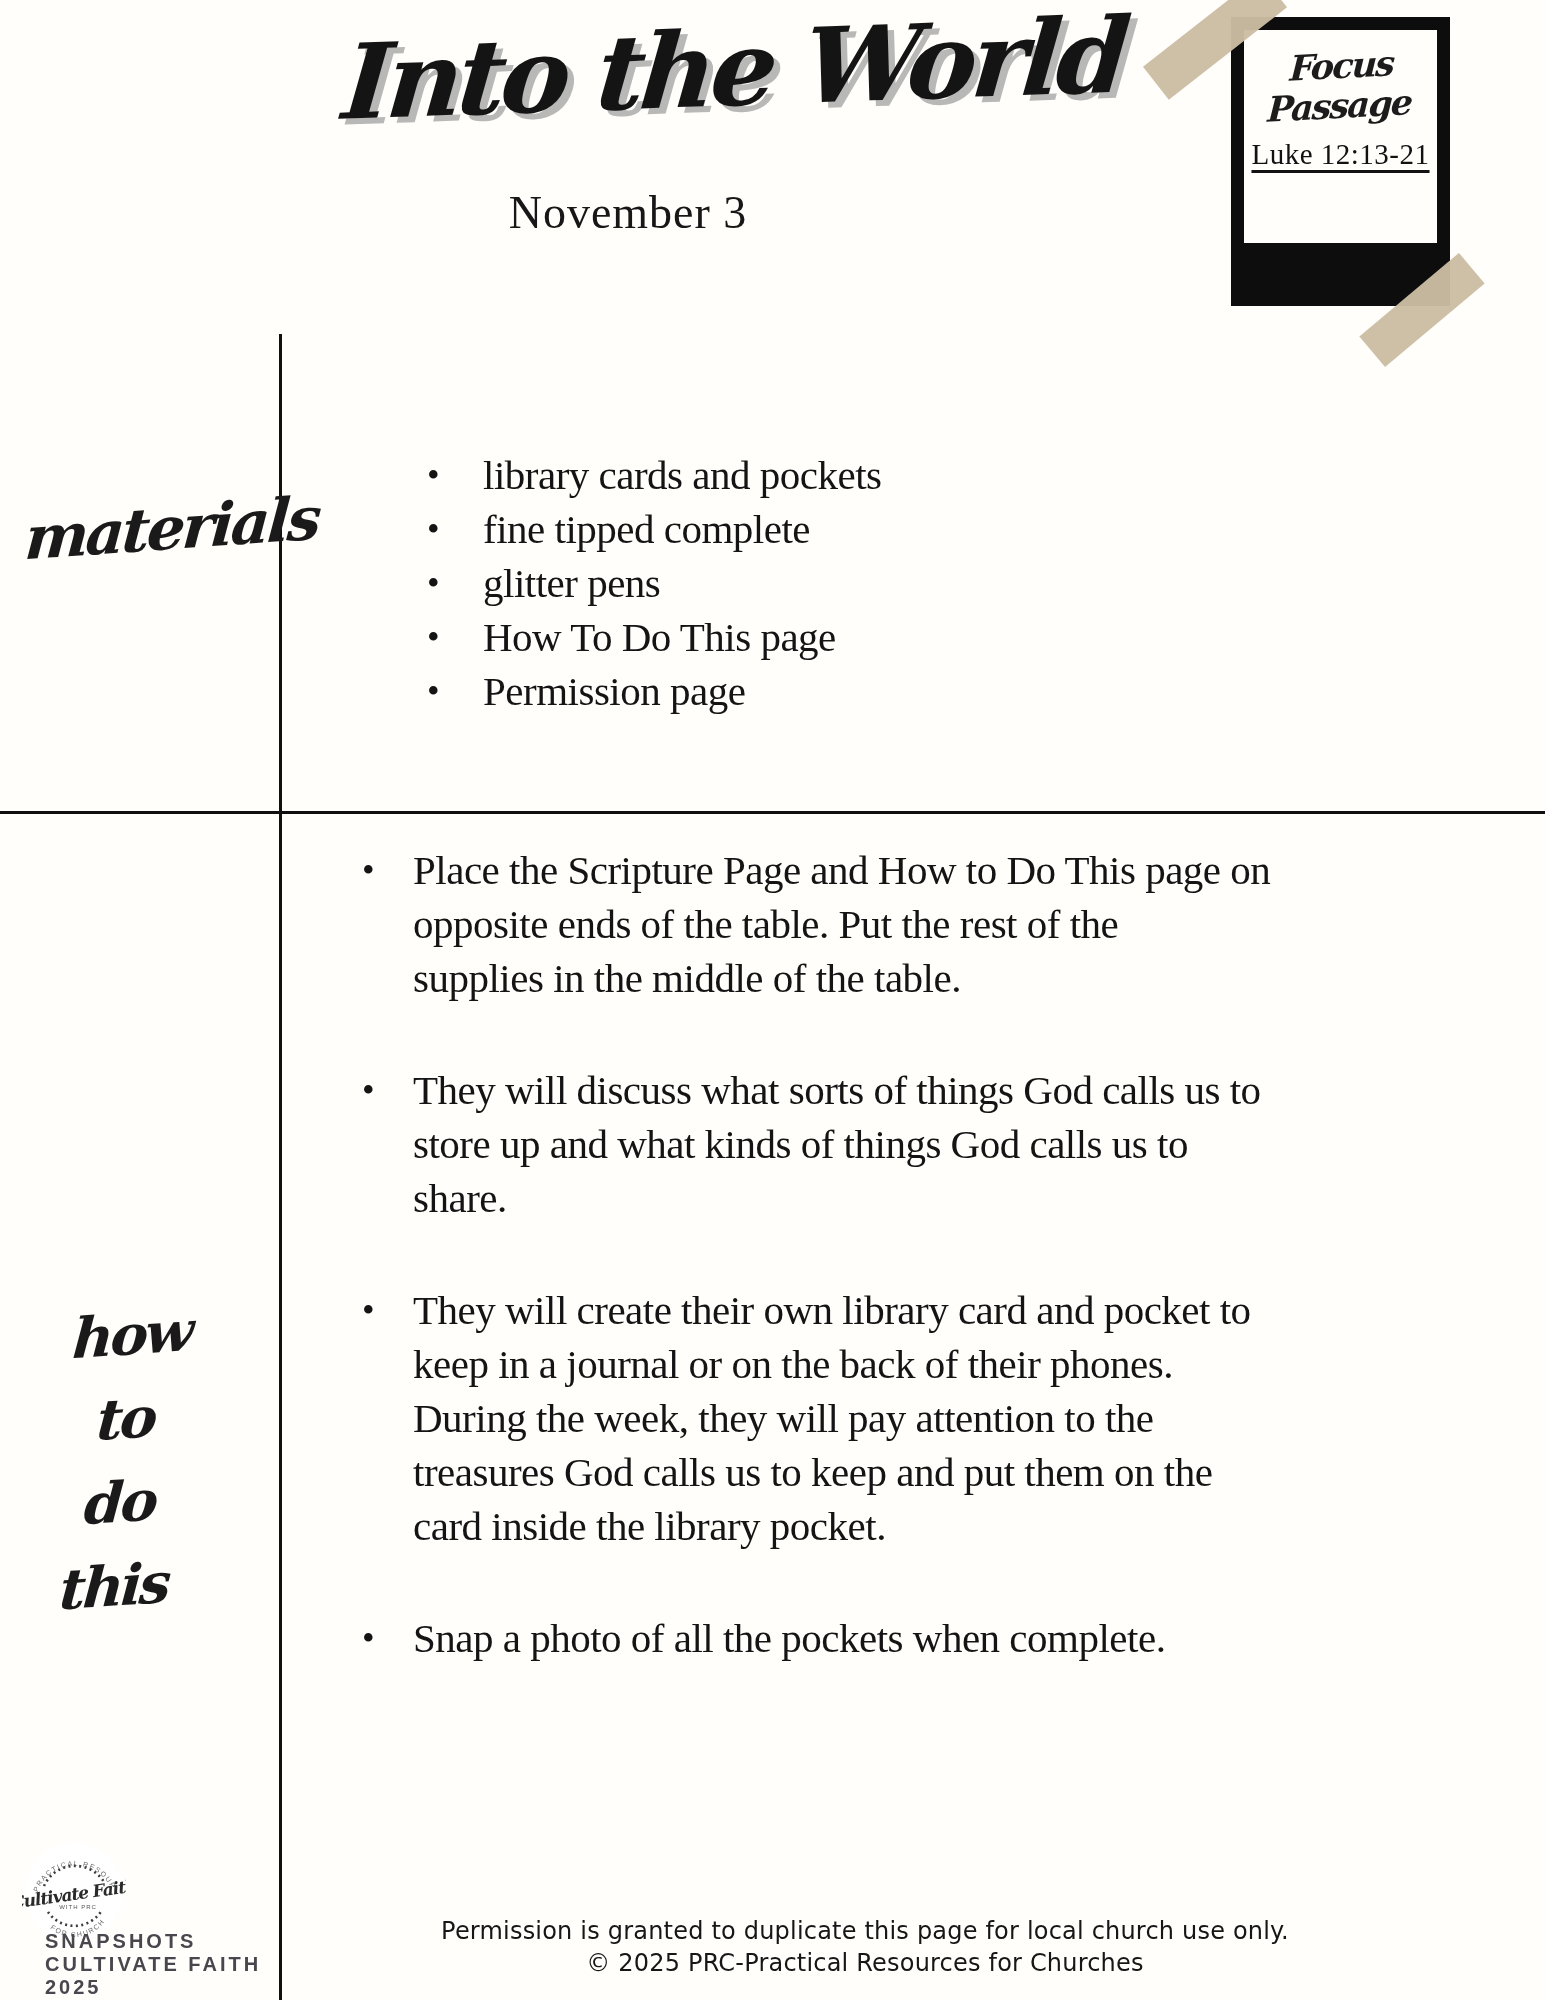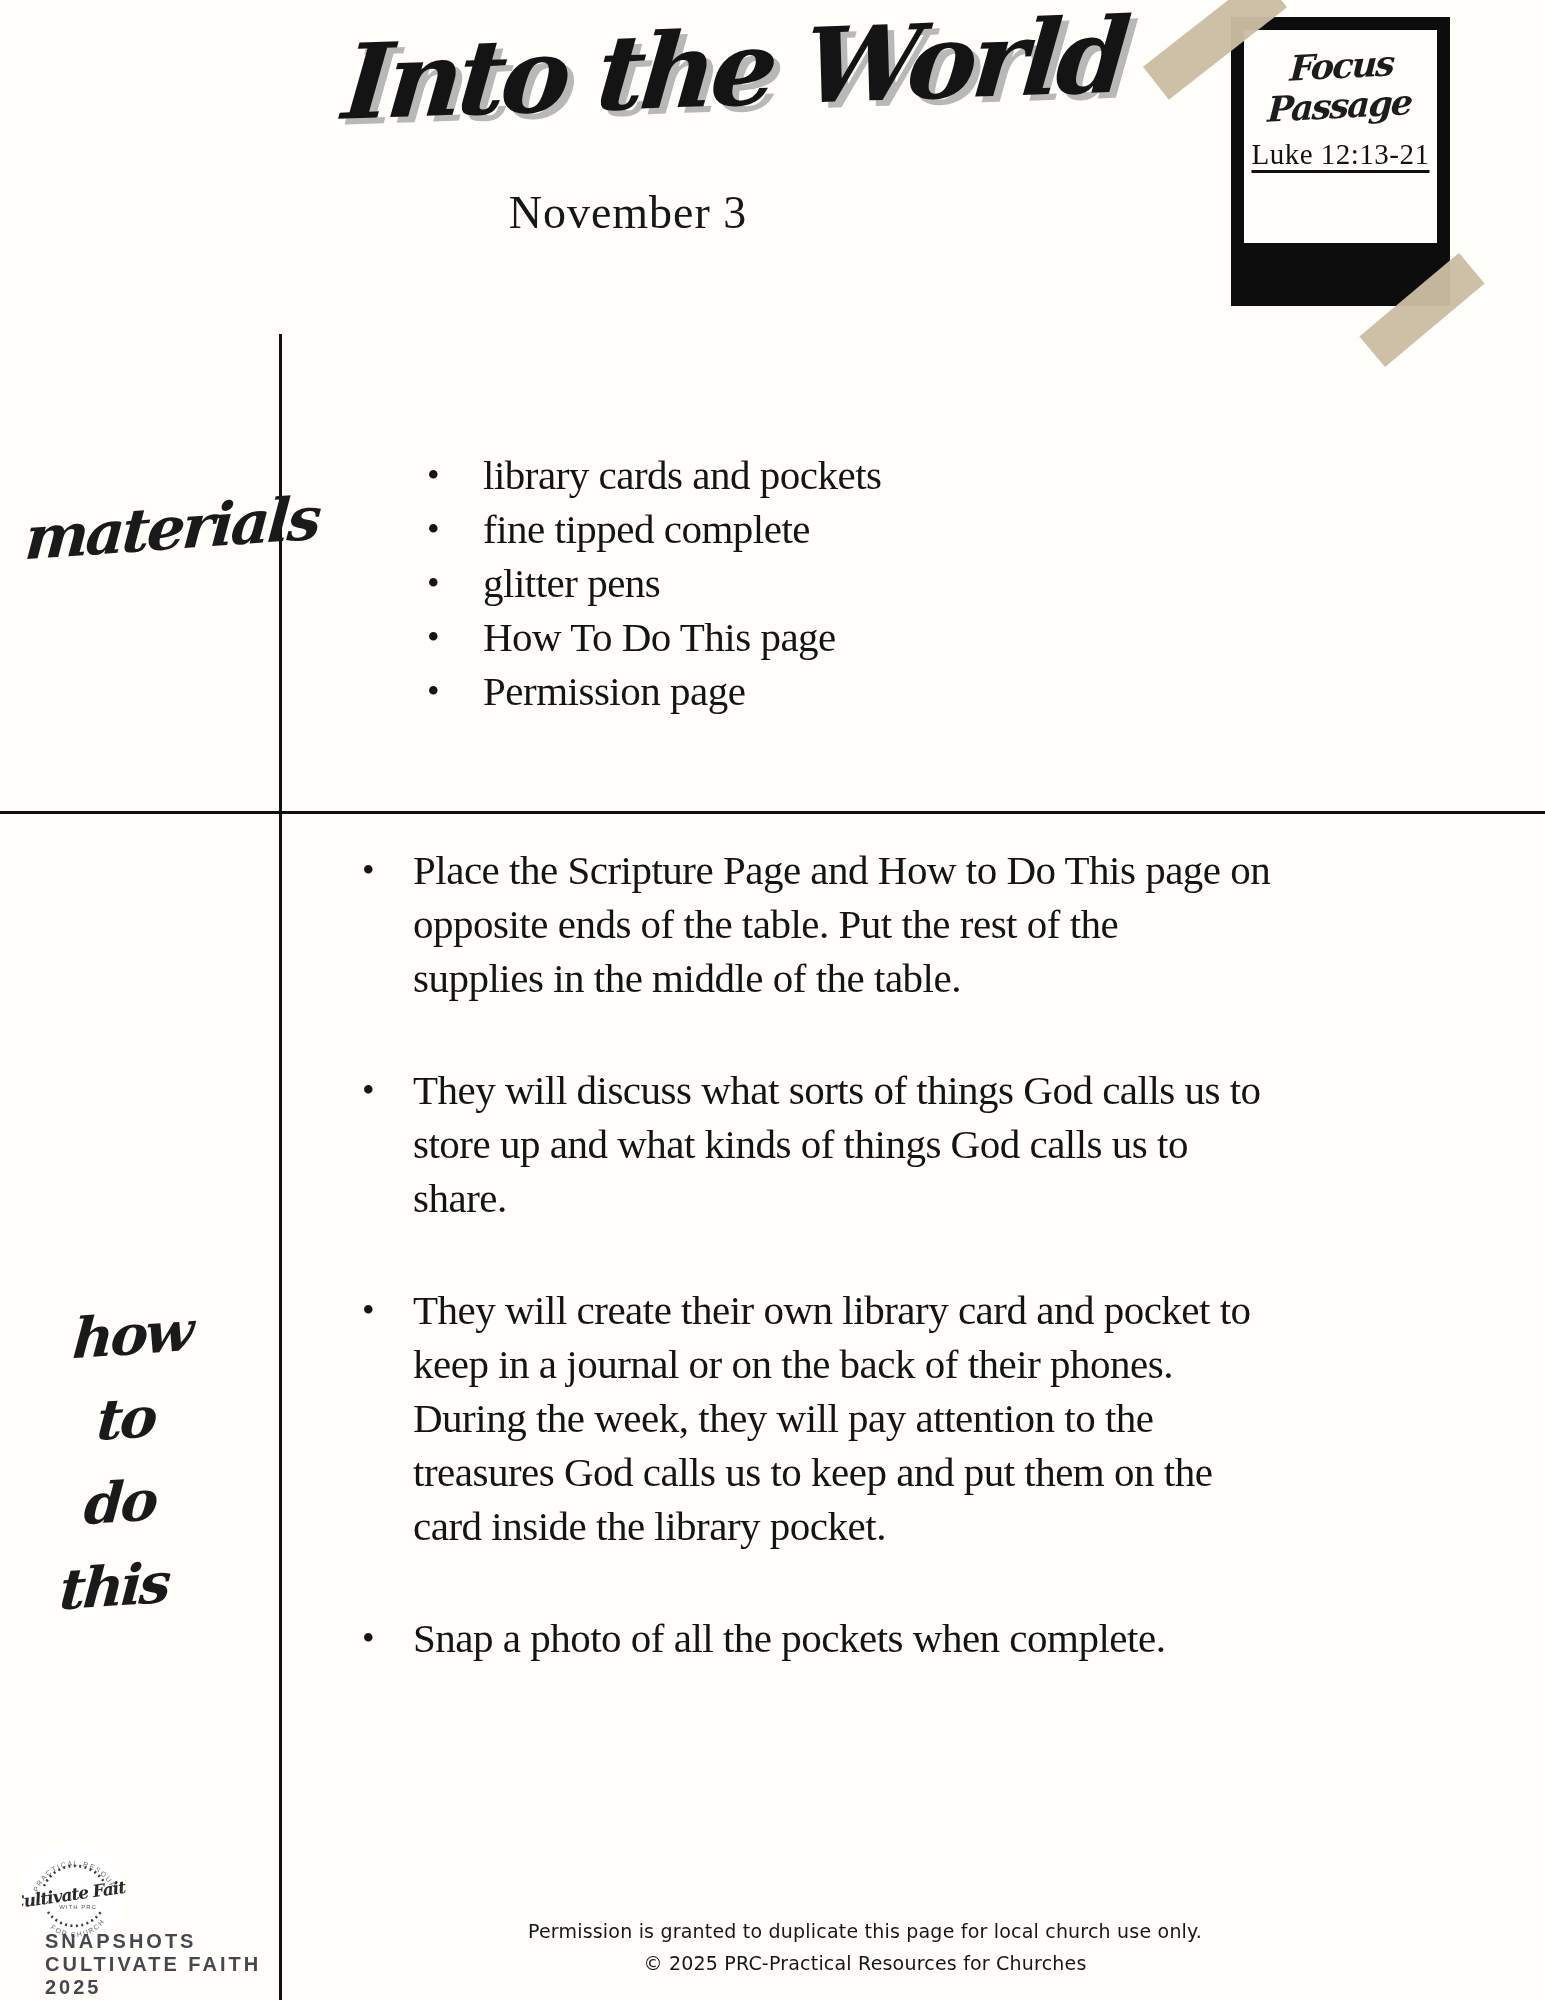--- a/index.html
+++ b/index.html
@@ -54,21 +54,21 @@
   ul.materials{left:427px;top:448px;}
   ul.materials li{padding-left:56px;}
   ul.howto{left:362px;top:843px;width:1110px;}
   ul.howto li{padding-left:51px;margin-bottom:58px;}
   ul.howto li:last-child{margin-bottom:4px;}
   li.u{ }
   li.u .txt, ul.blist li.u{text-decoration-thickness:3px;text-underline-offset:8px;}
 
   
   .permission{position:absolute;left:280px;top:1915px;width:1170px;text-align:center;
-              font-family:"DejaVu Sans",sans-serif;font-size:19px;line-height:32px;
+              font-family:"DejaVu Sans",sans-serif;font-size:24px;line-height:32px;
               color:#161616;letter-spacing:0.2px;white-space:pre-line;}
   .brand{position:absolute;left:0;top:1930px;width:264px;text-align:left;
          font-family:"Liberation Sans",sans-serif;font-size:20px;line-height:23px;
          font-weight:bold;letter-spacing:3px;color:#47474d;white-space:pre-line;padding-left:45px;}
   .logo{position:absolute;left:22px;top:1840px;width:104px;height:104px;}
 </style>
 </head>
 <body>
 
 <div class="page">

